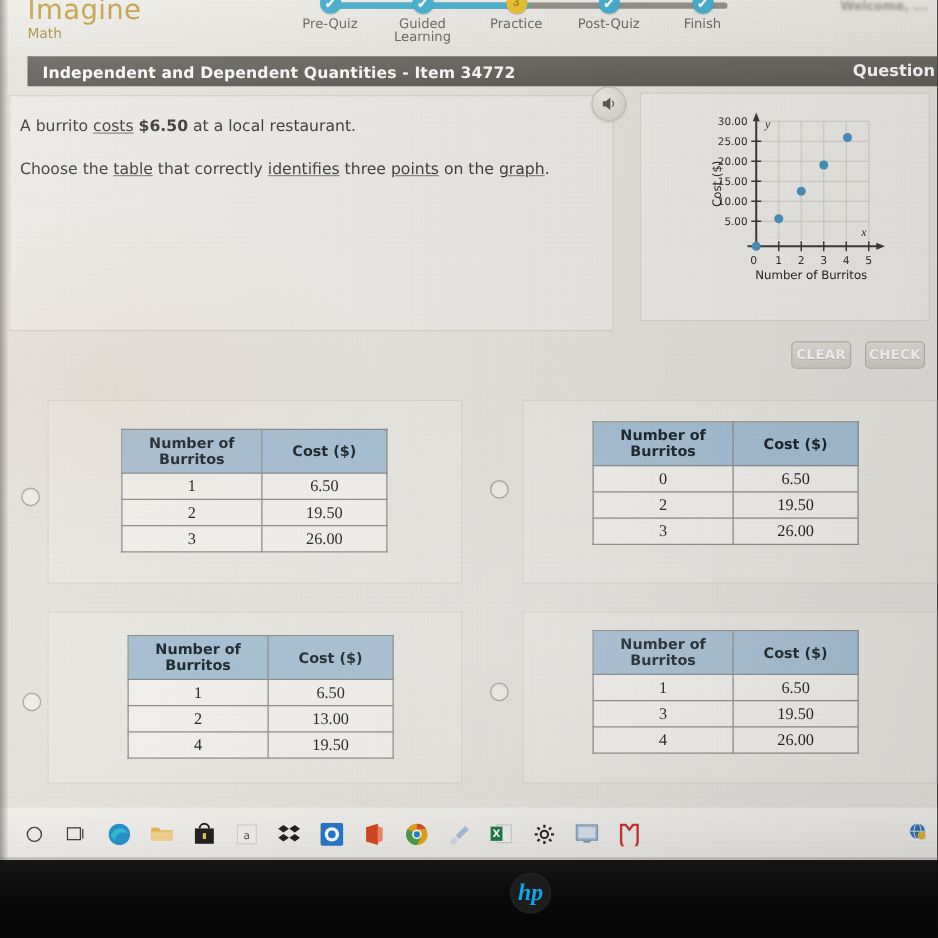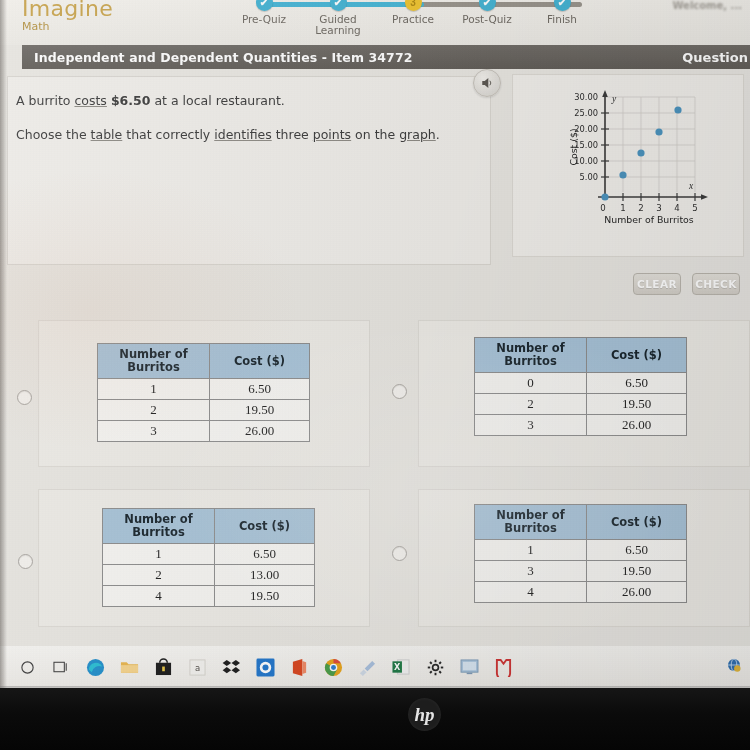--- a/index.html
+++ b/index.html
@@ -221,21 +221,21 @@
   
   #bezel {
     position: absolute; left: 0; top: 688px; width: 750px; height: 62px;
     background: linear-gradient(180deg, #161616 0%, #0b0b0b 40%, #050505 100%);
   }
   #hp-logo {
     position: absolute; left: 408px; top: 698px;
     width: 33px; height: 33px; border-radius: 50%;
     background: #1d1d1d;
     display: flex; align-items: center; justify-content: center;
-    color: #e5e5e5; font-style: italic; font-size: 19px; font-weight: bold;
+    color: #0ea5e9; font-style: italic; font-size: 19px; font-weight: bold;
     font-family: "Liberation Serif", serif;
     box-shadow: inset 0 0 4px rgba(255,255,255,.06);
   }
   #bezel-sheen {
     position: absolute; left: 0; top: 686px; width: 750px; height: 5px;
     background: linear-gradient(180deg, rgba(120,120,120,.45), rgba(0,0,0,0));
   }
 
   
   #left-edge {

